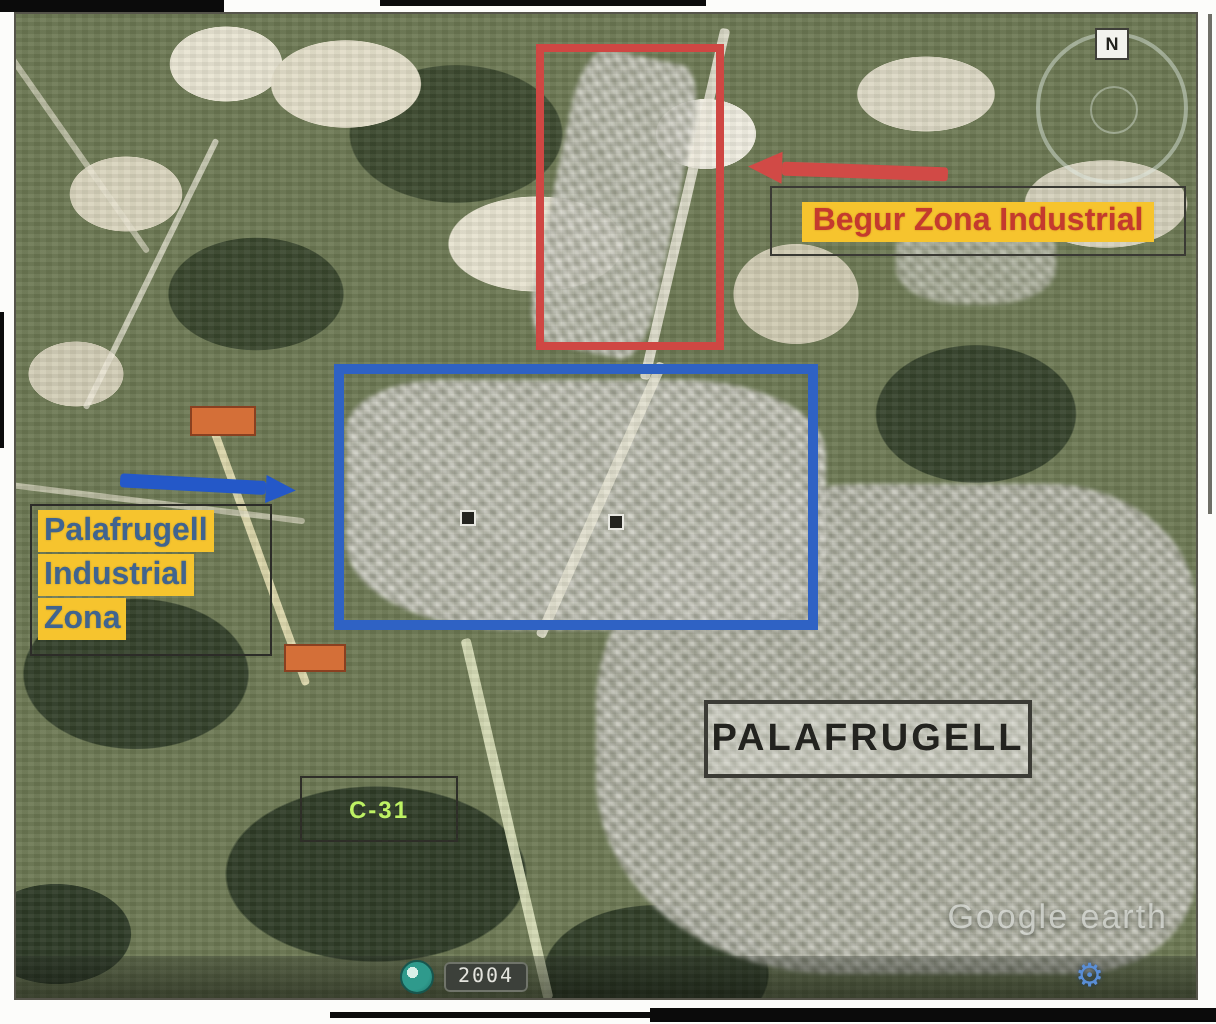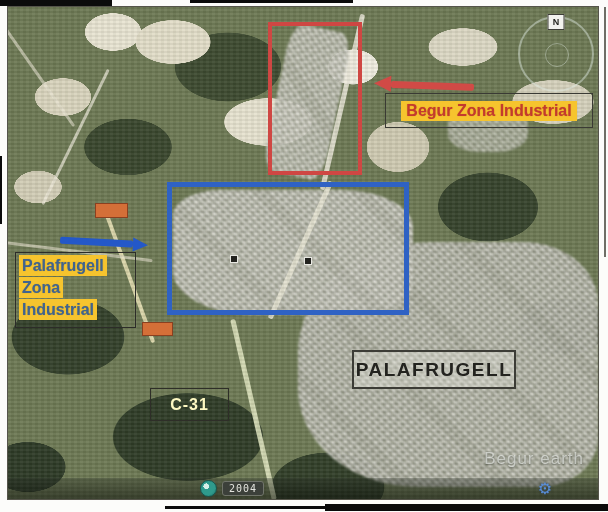--- a/index.html
+++ b/index.html
@@ -109,21 +109,21 @@
   .m1{left:87px;top:196px;width:33px;height:15px;}
   .m2{left:134px;top:315px;width:31px;height:14px;}
 
   .city-box{position:absolute;left:344px;top:343px;width:164px;height:39px;z-index:6;box-sizing:border-box;
             border:2px solid #3c3c36;background:rgba(250,250,245,.28);
             display:flex;align-items:center;justify-content:center;}
   .city-box span{font-size:19px;font-weight:bold;color:#23231f;letter-spacing:1.5px;}
 
   .c31-box{position:absolute;left:142px;top:381px;width:79px;height:33px;z-index:6;box-sizing:border-box;
            border:1.5px solid #2e2e28;display:flex;align-items:center;justify-content:center;}
-  .c31-box span{font-size:16px;font-weight:bold;color:#fef9c3;letter-spacing:1px;}
+  .c31-box span{font-size:12px;font-weight:bold;color:#bef264;letter-spacing:1px;}
 
   
   .watermark{position:absolute;right:14px;bottom:30px;z-index:6;font-size:17px;letter-spacing:1px;
              color:rgba(232,234,230,.68);text-shadow:0 1px 2px rgba(55,58,50,.6);}
   .statusbar{position:absolute;left:0;bottom:0;width:100%;height:21px;z-index:7;
              background:linear-gradient(180deg, rgba(40,46,38,.32), rgba(12,16,10,.55));}
   .globe{position:absolute;left:192px;top:2px;width:17px;height:17px;border-radius:50%;
          border:1px solid #18564e;box-sizing:border-box;
          background:radial-gradient(circle at 35% 35%, #d8efe8 0 20%, #2f9a8c 21% 62%, #1c6f66 100%);}
   .year-badge{position:absolute;left:214px;top:3px;height:15px;padding:4px 6px;box-sizing:border-box;
@@ -179,36 +179,36 @@
       <div class="shaft"></div>
       <div class="head"></div>
     </div>
 
     <div class="begur-box">
       <span class="hl">Begur Zona Industrial</span>
     </div>
 
     <div class="pzone-box">
       <div class="line"><span class="hl">Palafrugell</span></div>
+      <div class="line"><span class="hl">Industrial</span></div>
       <div class="line"><span class="hl">Zona</span></div>
-      <div class="line"><span class="hl">Industrial</span></div>
     </div>
 
     <div class="marker m1"></div>
     <div class="marker m2"></div>
 
     <div class="city-box">
       <span>PALAFRUGELL</span>
     </div>
 
     <div class="c31-box">
       <span>C-31</span>
     </div>
 
-    <div class="watermark">Begur earth</div>
+    <div class="watermark">Google earth</div>
 
     <div class="statusbar">
       <div class="globe"></div>
       <div class="year-badge">2004</div>
       <div class="gear">⚙</div>
     </div>
 
   </div>
 </div>
 

